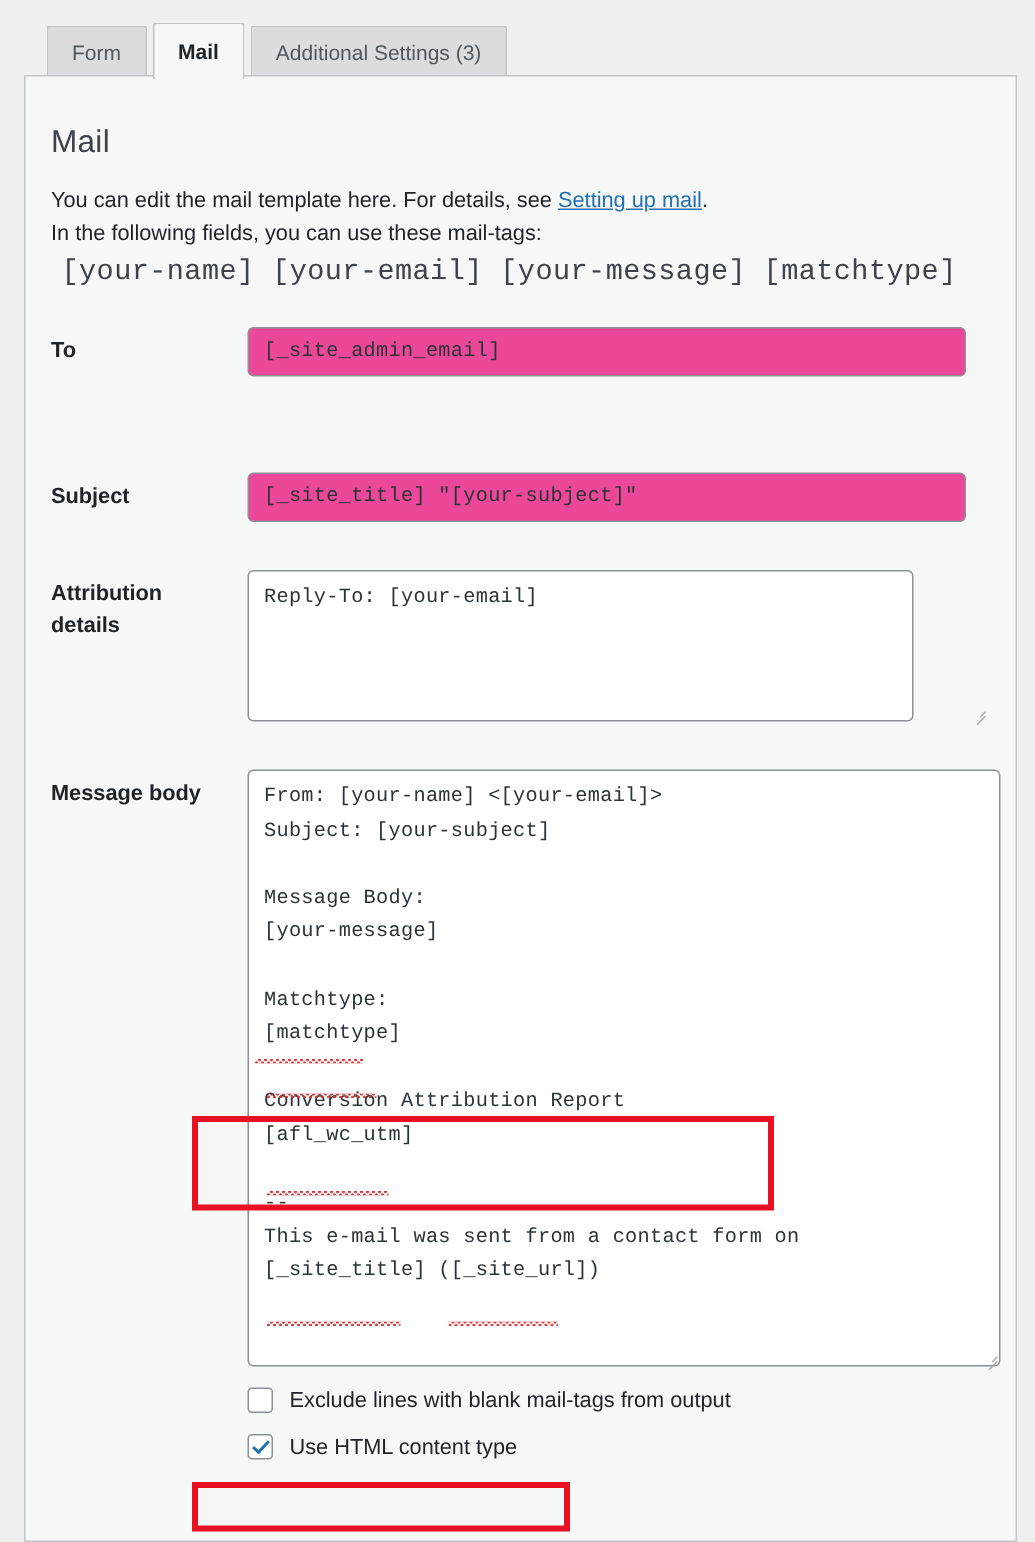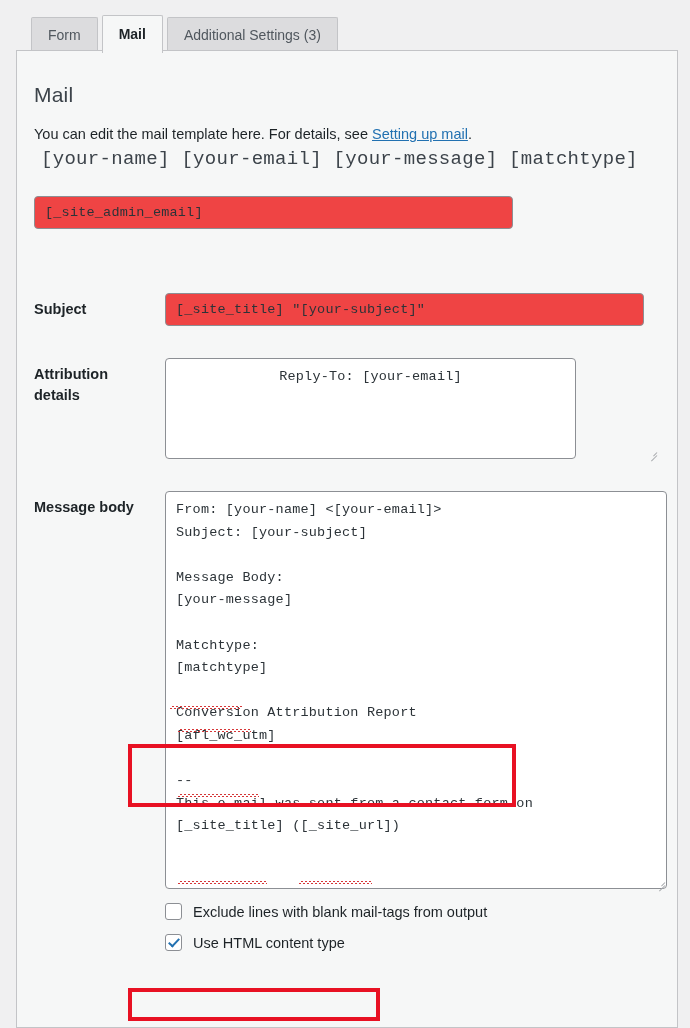--- a/index.html
+++ b/index.html
@@ -125,21 +125,21 @@
     flex: 1;
   }
 
   input.text-field {
     width: 479px;
     height: 33px;
     box-sizing: border-box;
     padding: 3px 10px;
     border: 1px solid #8c8f94;
     border-radius: 4px;
-    background: #ef4444;
+    background: #ec4899;
     font-family: "Liberation Mono", monospace;
     font-size: 13.5px;
     color: #2c3338;
     letter-spacing: 0.2px;
     outline: none;
   }
 
   textarea.area {
     box-sizing: border-box;
     border: 1px solid #8c8f94;
@@ -151,23 +151,22 @@
     color: #2c3338;
     letter-spacing: 0.2px;
     padding: 7px 10px;
     outline: none;
     resize: none;
     overflow: hidden;
     white-space: pre;
     display: block;
   }
   textarea.headers {
-    width: 411px;
+    width: 444px;
     height: 101px;
-    text-align: center;
   }
   textarea.body {
     width: 502px;
     height: 398px;
   }
   .spacer-22   { height: 32px; }
   .spacer-30   { height: 32px; }
   .spacer-hdr  { height: 32px; }
 
   
@@ -269,26 +268,28 @@
   </div>
 </div>
 
 <div class="panel">
   <div class="panel-inner">
 
     <h2 class="section-title">Mail</h2>
 
     <p class="intro">
       <span>You can edit the mail template here. For details, see </span><a href="#">Setting up mail</a><span>.</span><br>
+      <span>In the following fields, you can use these mail-tags:</span>
     </p>
     <div class="mailtags">[your-name] [your-email] [your-message] [matchtype]</div>
 
     <div class="fields">
 
       <div class="row">
+        <div class="row-label">To</div>
         <div class="ctrl">
           <input class="text-field" type="text" value="[_site_admin_email]" style="">
         </div>
       </div>
 
       <div class="spacer-22"></div>
 
 
       <div class="spacer-30"></div>
 

